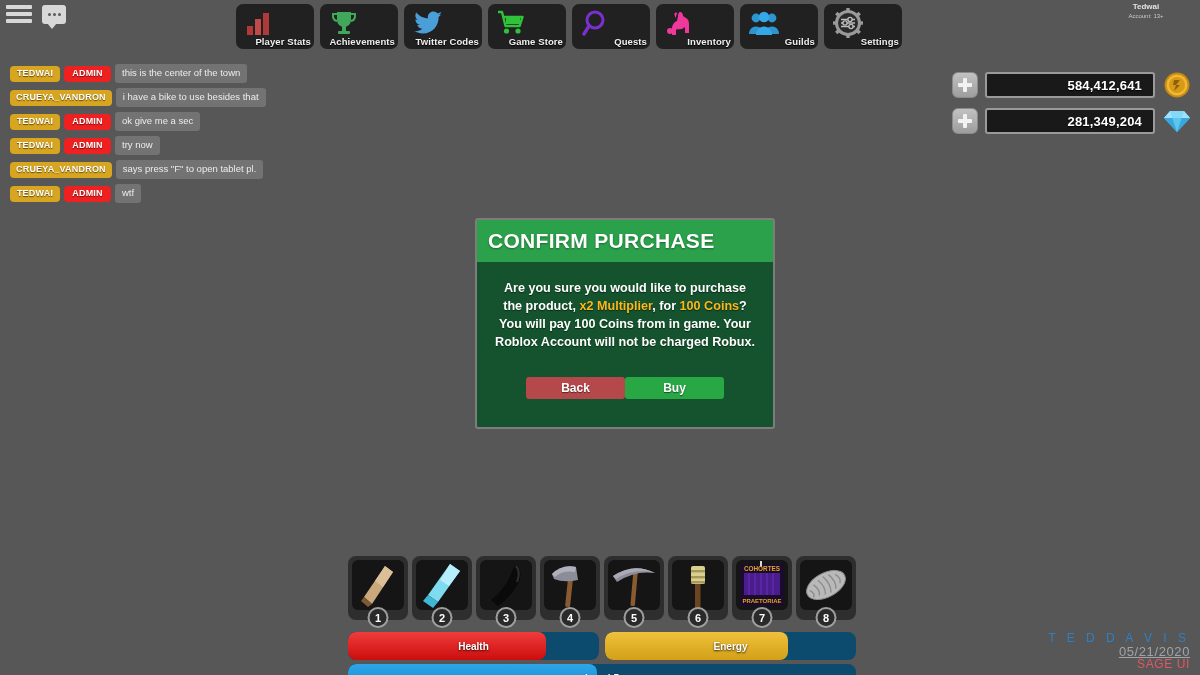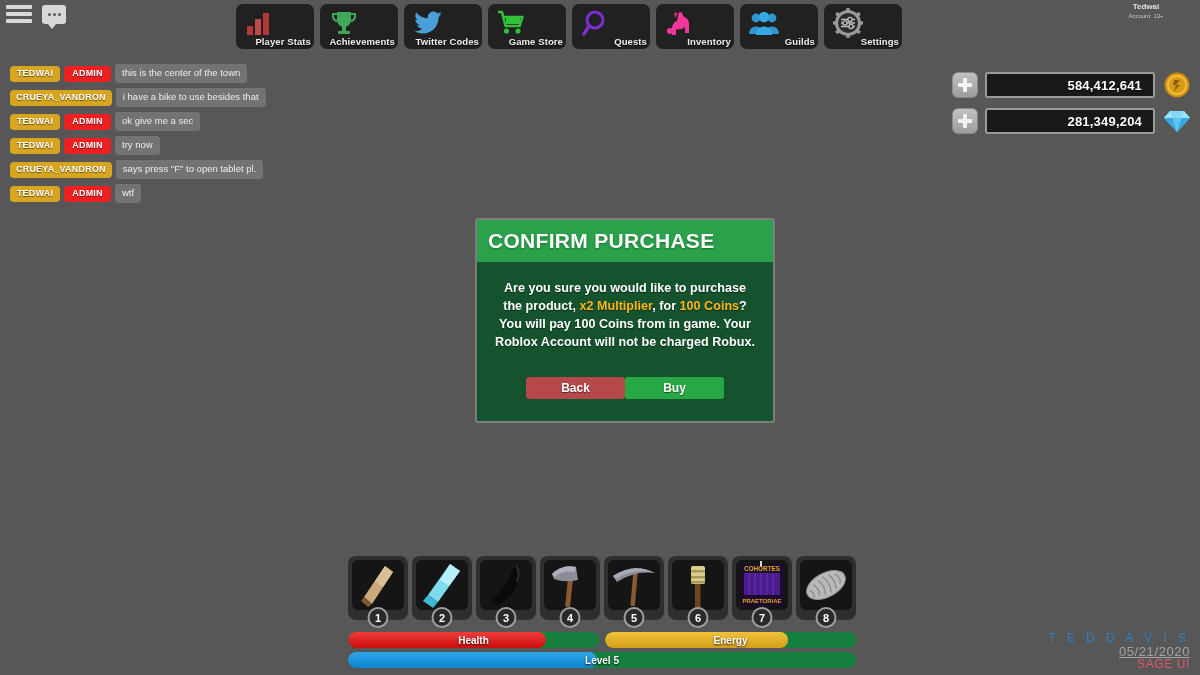--- a/index.html
+++ b/index.html
@@ -60,41 +60,41 @@
   
   #dialog { position:absolute; left:475px; top:218px; width:300px;
             background:#14532d; border:2px solid #7d7d7d; border-radius:3px; overflow:hidden; }
   #dialog .dhead { background:#2aa14a; padding:10px 0 11px 11px; }
   #dialog .dhead h1 { color:#fff; font-size:21px; font-weight:bold; letter-spacing:.3px;
                       text-shadow:0 1px 2px rgba(0,0,0,.35); line-height:21px; }
   #dialog .dbody { padding:17px 18px 0; }
   #dialog .dtext { color:#fff; font-size:12.6px; font-weight:bold; line-height:18px; text-align:center;
                    text-shadow:0 1px 1px rgba(0,0,0,.5); }
   #dialog .hl { color:#ffb619; }
-  #dialog .dbtns { display:flex; justify-content:center; padding:26px 0 22px; }
+  #dialog .dbtns { display:flex; justify-content:center; padding:26px 0 28px; }
   .dbtn { width:99px; height:22px; border-radius:3px; border:none; cursor:pointer; color:#fff;
           font-family:"Liberation Sans", sans-serif; font-size:12px; font-weight:bold;
           text-shadow:0 1px 1px rgba(0,0,0,.5); }
   .dbtn.back { background:#b5484a; }
   .dbtn.buy  { background:#28a745; }
 
   
   #hotbar { position:absolute; left:348px; top:556px; display:flex; gap:4px; }
   .slot { width:60px; height:64px; background:#2e2e2e; border-radius:8px; position:relative;
           display:flex; align-items:center; justify-content:center; cursor:pointer; }
   .slot .inner { width:52px; height:50px; background:#151515; border-radius:6px; position:absolute; top:4px; left:4px;
                  display:flex; align-items:center; justify-content:center; overflow:hidden; }
   .slot .num { position:absolute; left:50%; bottom:-8px; transform:translateX(-50%);
                width:21px; height:21px; border-radius:50%; background:#2a2a2a; border:2px solid #9e9e9e;
                color:#fff; font-size:11px; font-weight:bold; display:flex; align-items:center; justify-content:center; }
 
   
   #bars { position:absolute; left:348px; top:632px; width:508px; }
   .barrow { display:flex; gap:6px; margin-bottom:4px; }
-  .bar { height:16px; background:#15803d; border-radius:8px; position:relative; overflow:hidden; }
+  .bar { height:28px; background:#0c4a6e; border-radius:8px; position:relative; overflow:hidden; }
   .bar .fill { position:absolute; left:0; top:0; bottom:0; border-radius:8px; }
   .bar .blabel { position:absolute; inset:0; display:flex; align-items:center; justify-content:center;
                  color:#fff; font-size:10px; font-weight:bold; text-shadow:0 1px 2px rgba(0,0,0,.85); }
   .bar.half { width:251px; }
   .bar.full { width:508px; }
   .fill.health { background:linear-gradient(#f03c3c,#cc0d0d); }
   .fill.energy { background:linear-gradient(#f0c13c,#d3a017); }
   .fill.xp     { background:linear-gradient(#2fa6e8,#0b86d0); }
 
   

